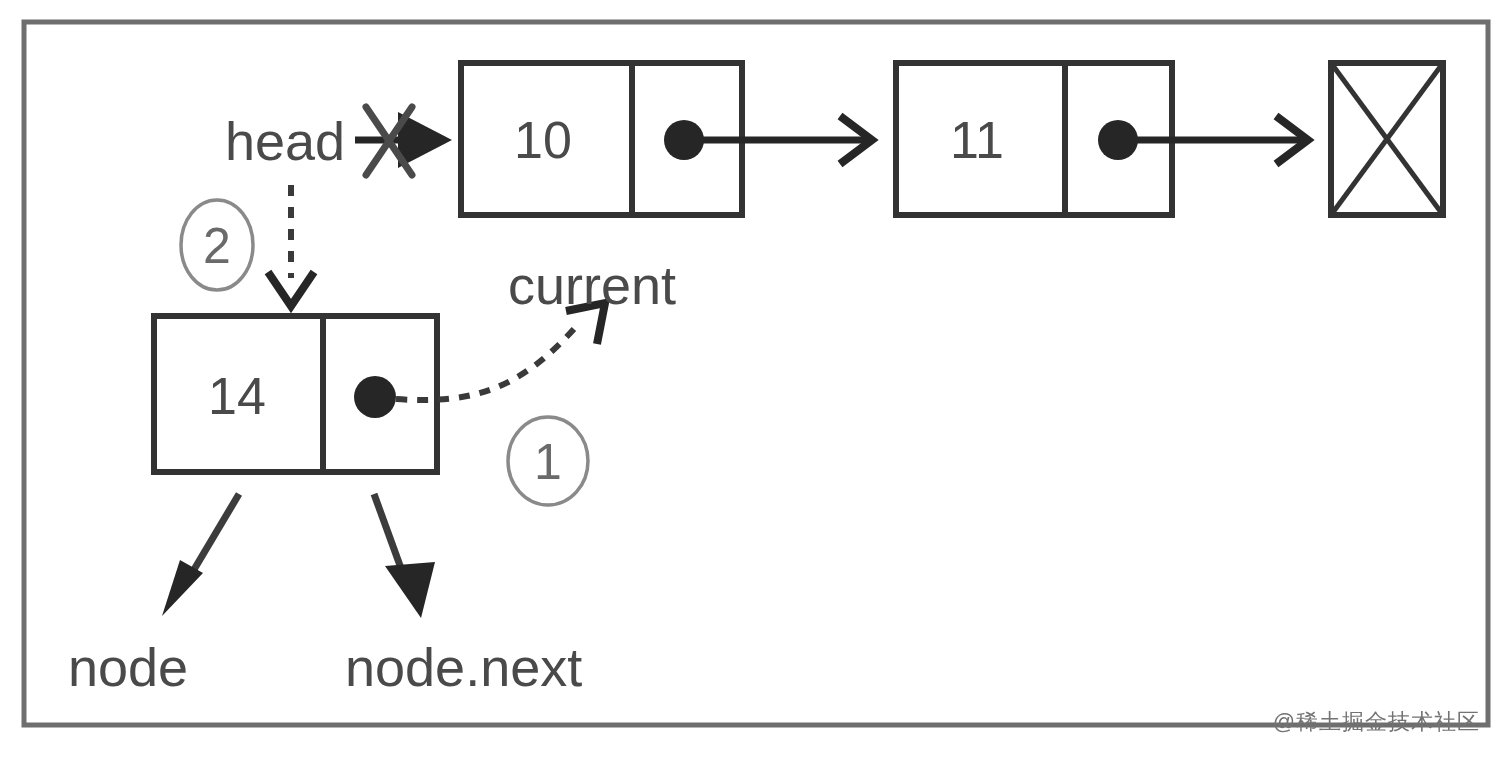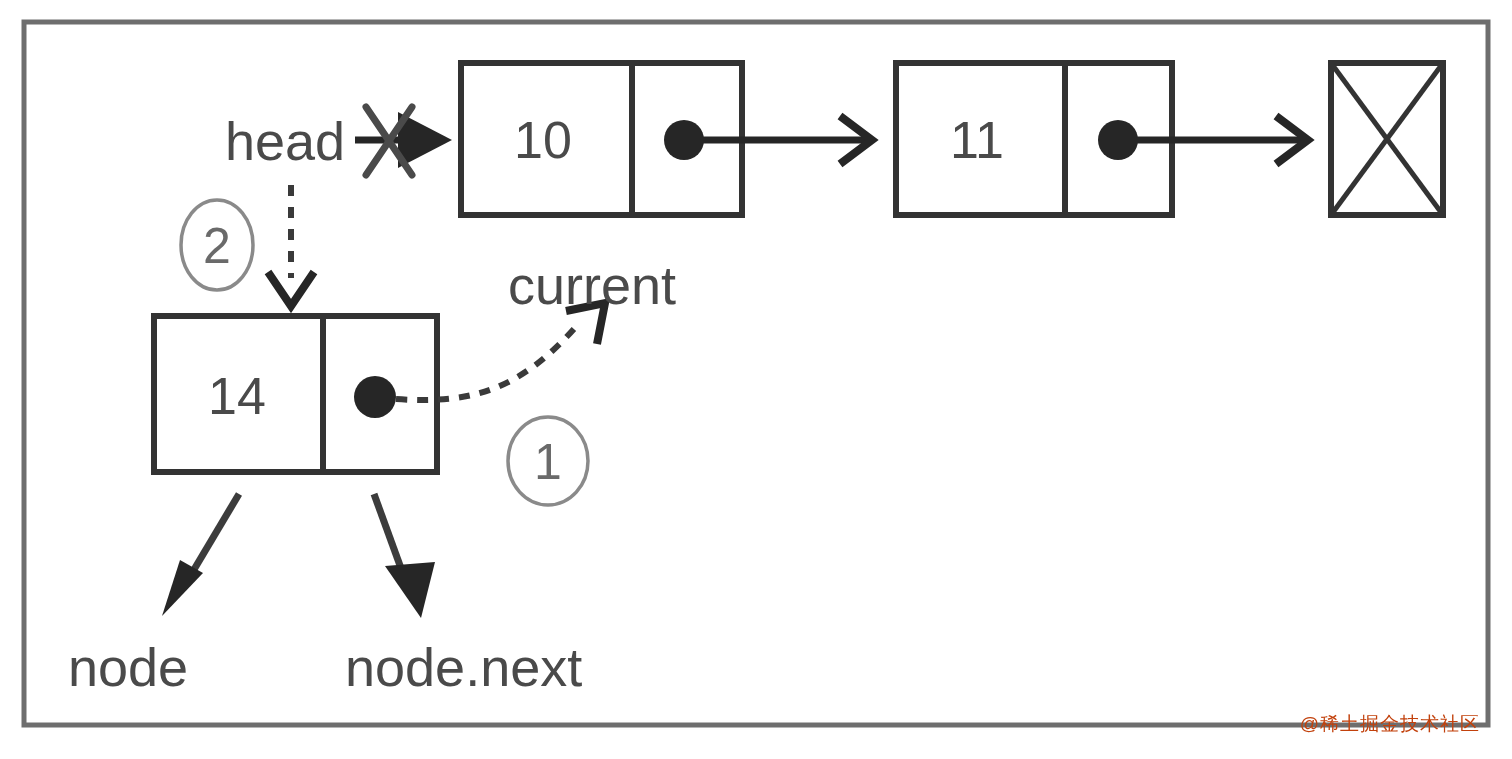--- a/index.html
+++ b/index.html
@@ -107,22 +107,22 @@
     font-size: 52px;
   }
   .txt-step {
     font-size: 50px;
     fill: #6a6a6a;
   }
   .watermark-text {
     position: absolute;
     right: 32px;
     bottom: 22px;
-    font-size: 19px;
-    color: #c2410c;
+    font-size: 22px;
+    color: #737373;
     font-family: "Liberation Sans", sans-serif;
     letter-spacing: 1px;
     white-space: nowrap;
     user-select: none;
   }
 </style>
 </head>
 <body>
 
 <div id="diagram-root">

